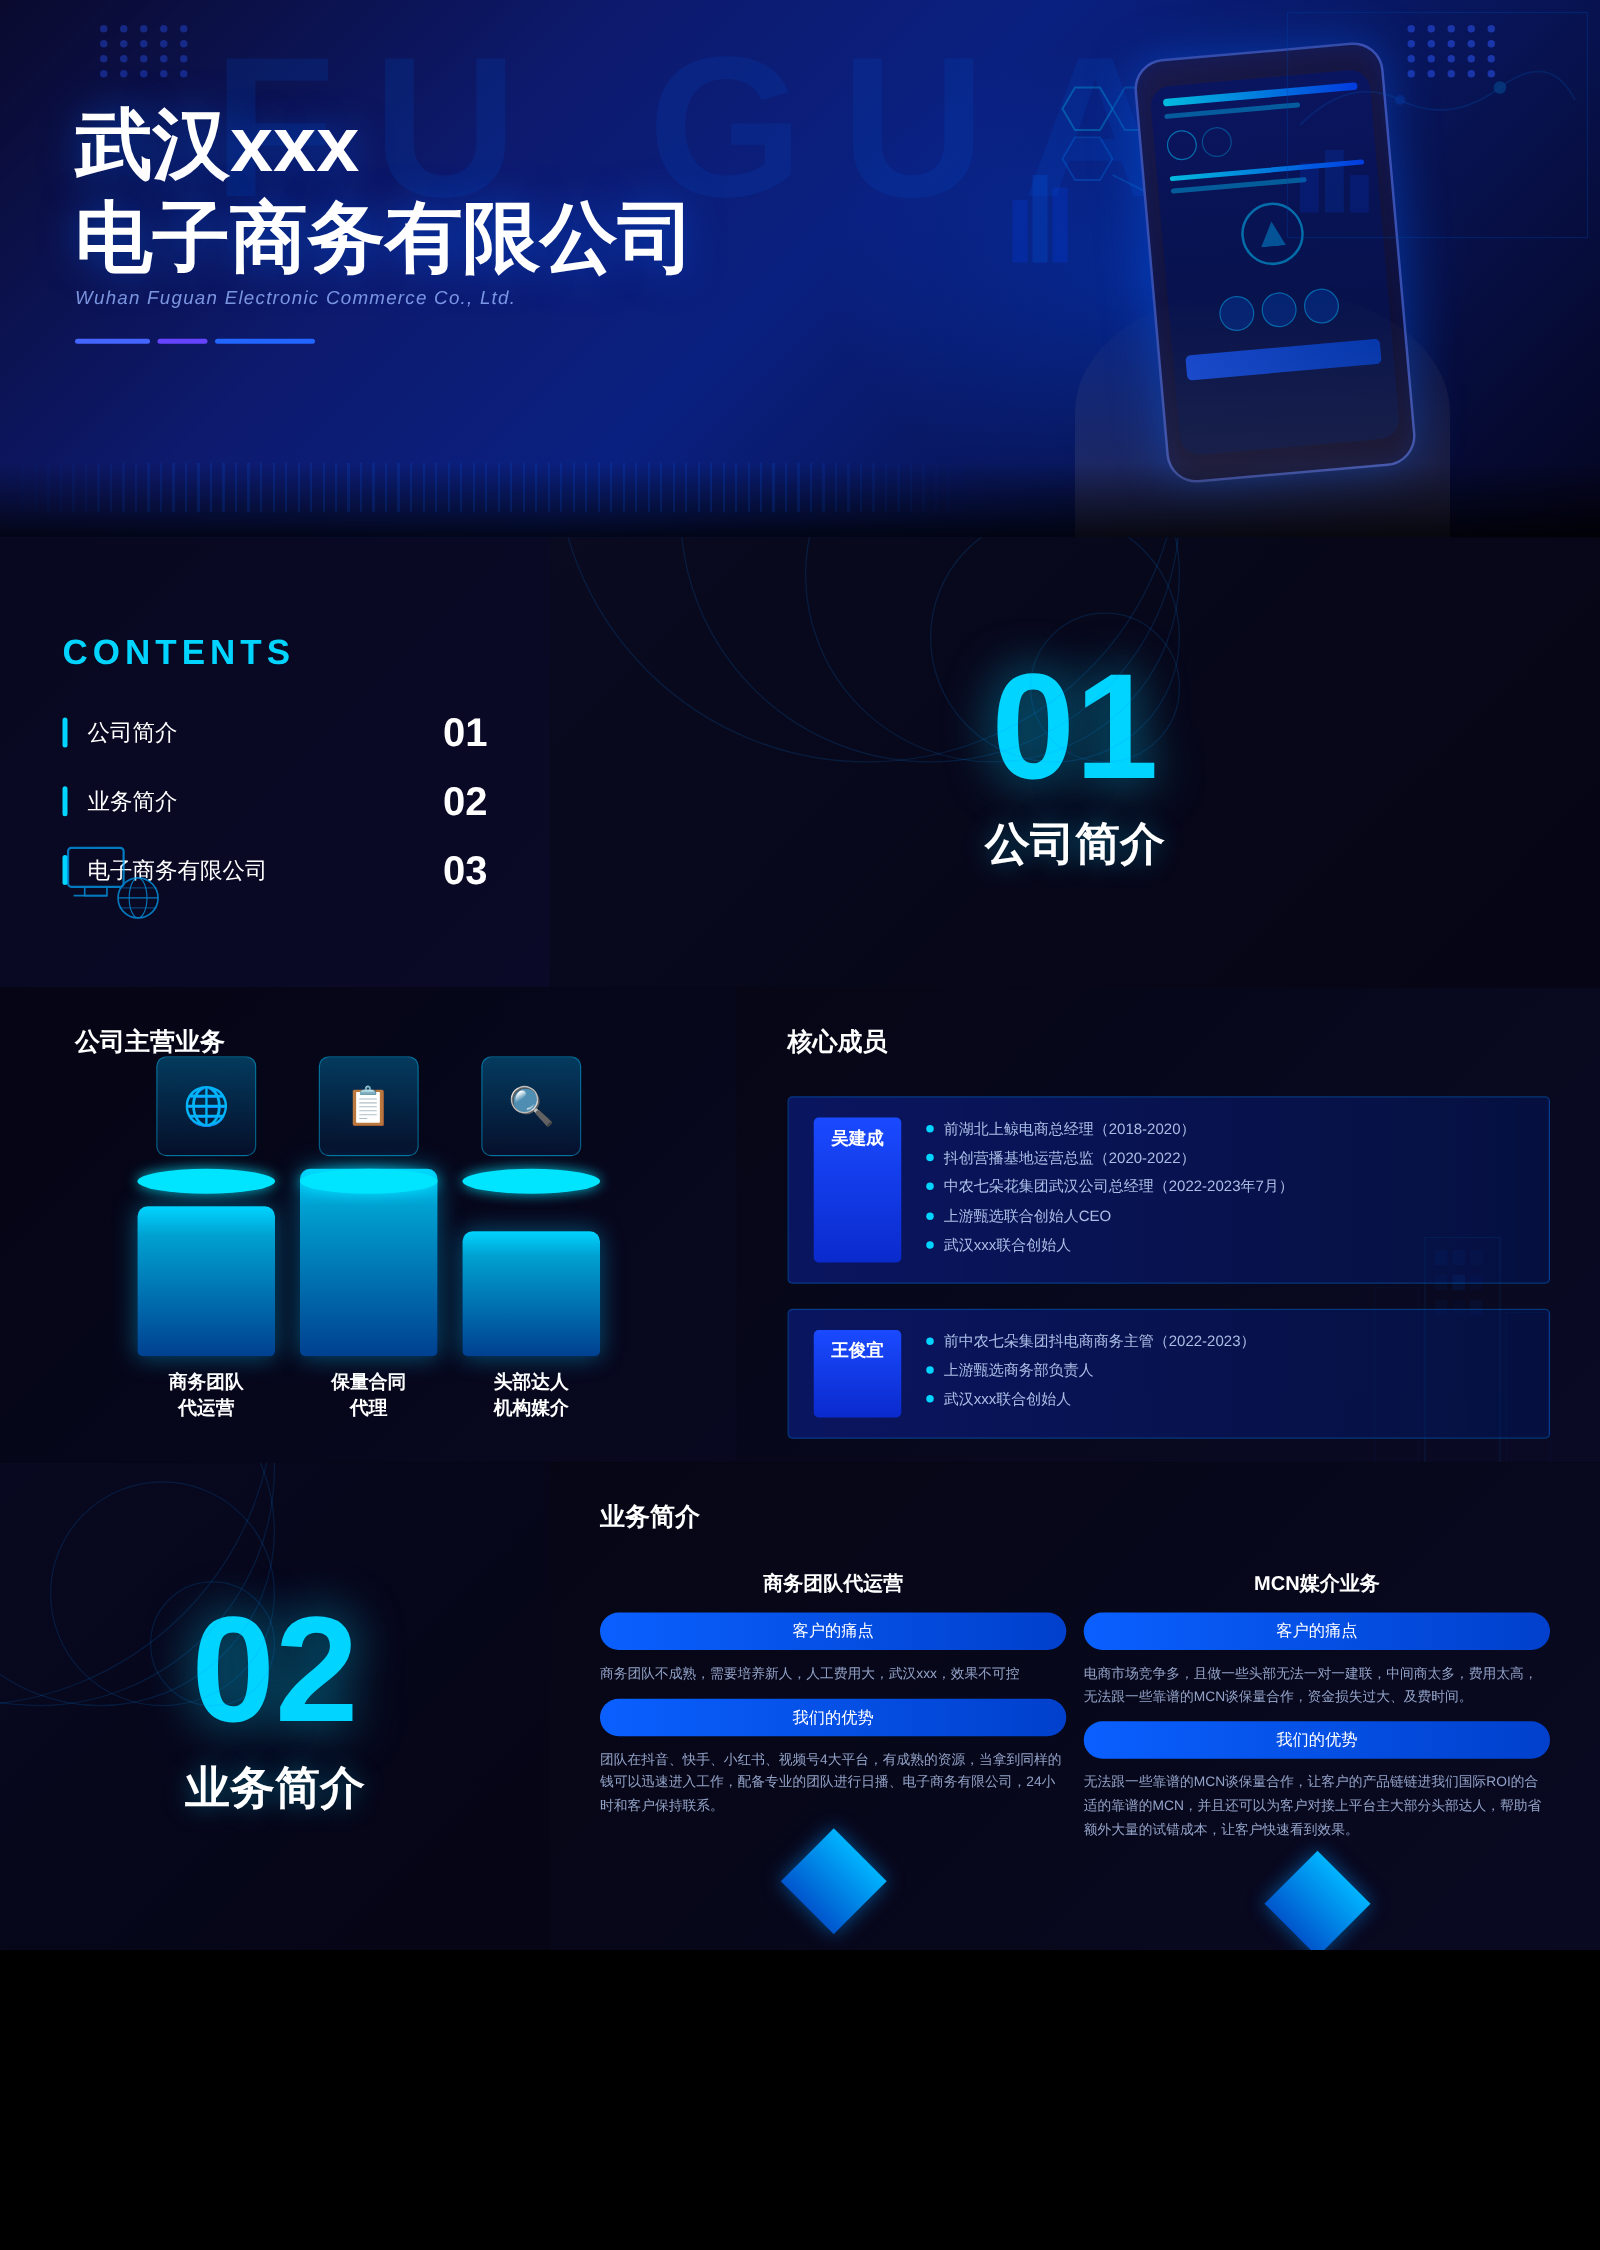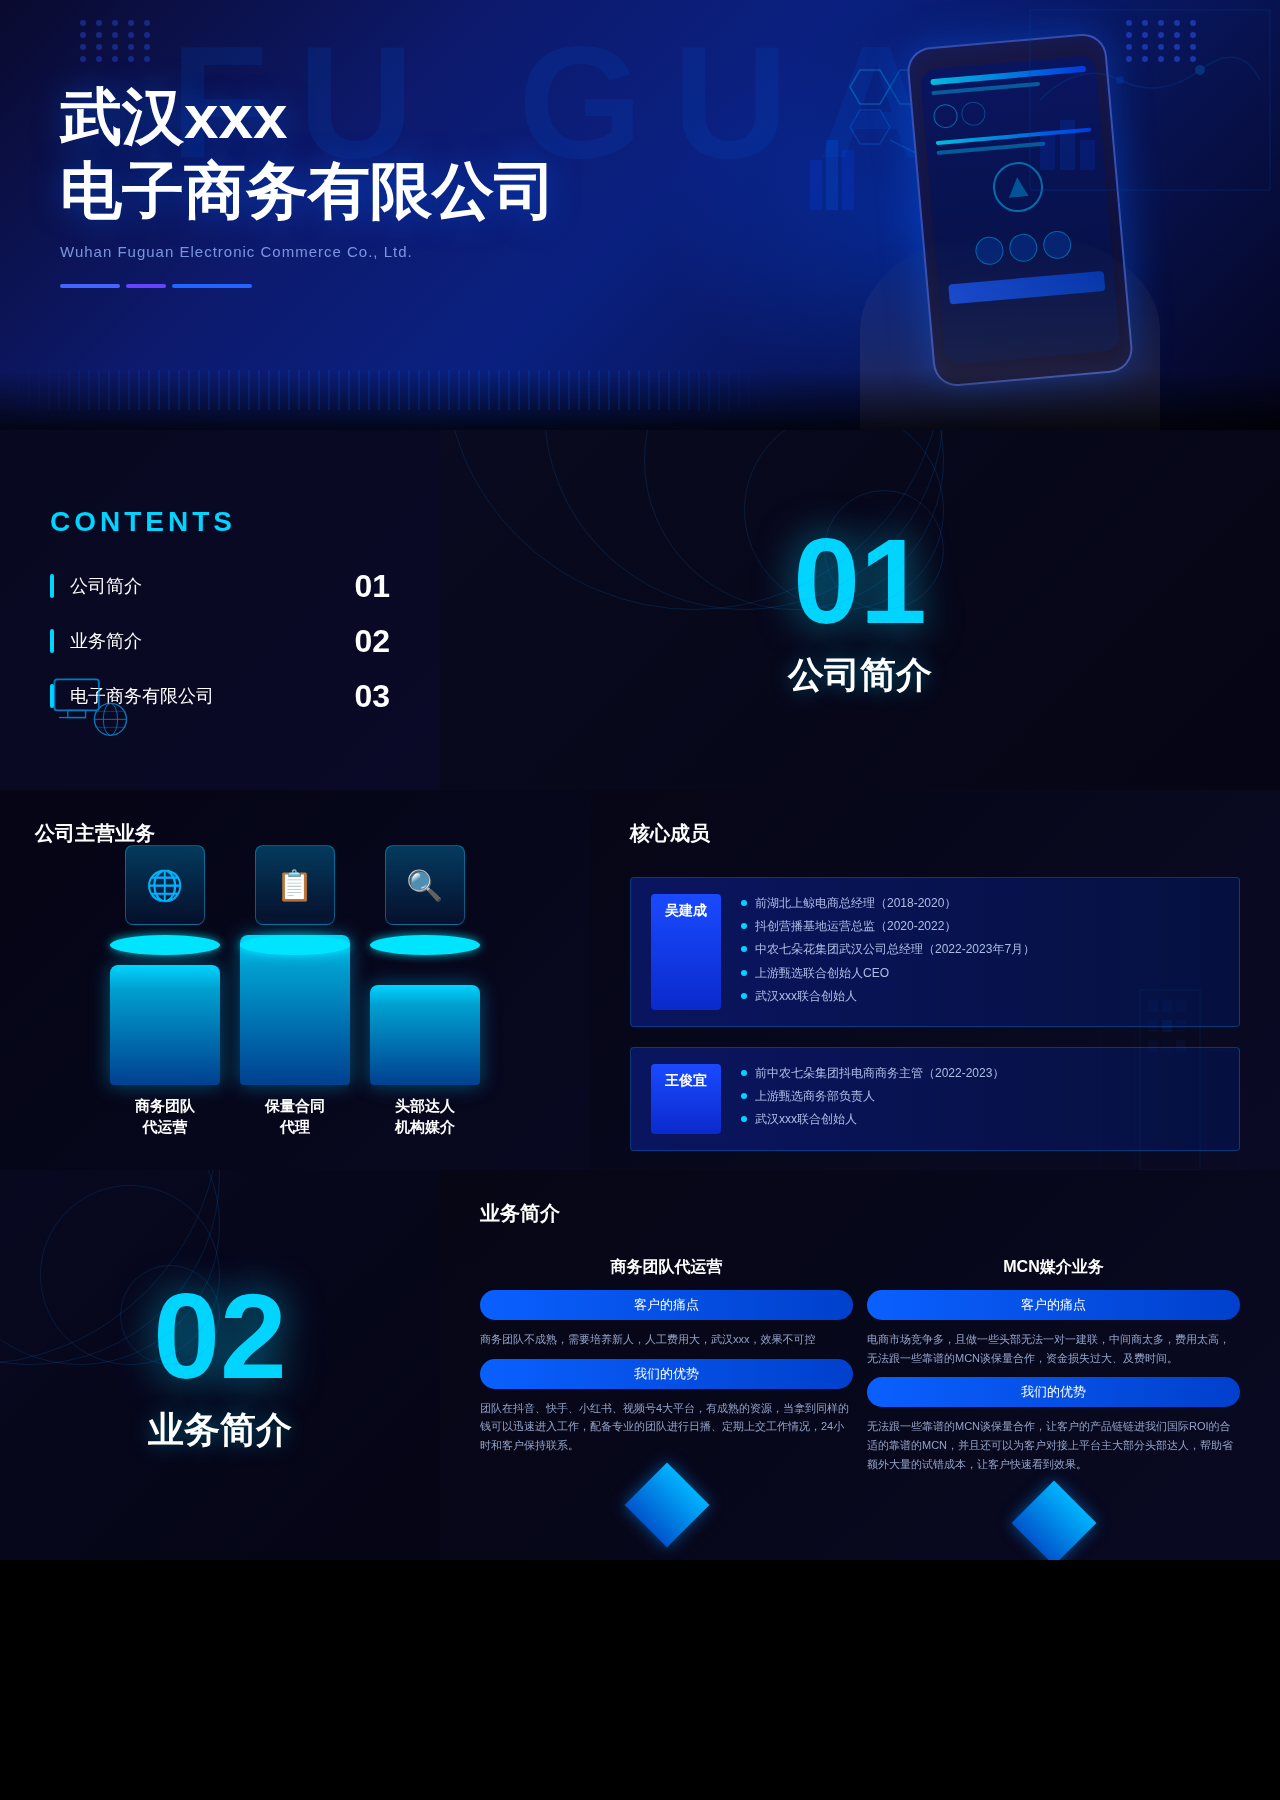--- a/index.html
+++ b/index.html
@@ -70,22 +70,23 @@
     .hero-title-cn {
       font-size: 62px;
       font-weight: 900;
       color: #fff;
       line-height: 1.2;
       text-shadow: 0 0 30px rgba(0,100,255,0.5);
     }
     .hero-subtitle-en {
       font-size: 15px;
       color: rgba(150,180,255,0.8);
-      margin-top: 14px;
+      margin-top: 1px;
       letter-spacing: 1px;
+      font-style: italic;
     }
     .hero-accent-bars {
       display: flex;
       gap: 6px;
       margin-top: 24px;
     }
     .hero-accent-bars span {
       display: block;
       height: 4px;
       border-radius: 2px;
@@ -264,21 +265,21 @@
 
     
     .section3 {
       display: flex;
       width: 1280px;
       height: 380px;
     }
     .business-panel {
       width: 590px;
       background: linear-gradient(135deg, #050515 0%, #080820 100%);
-      padding: 30px 35px;
+      padding: 30px 60px;
       position: relative;
       overflow: hidden;
     }
     .panel-title {
       font-size: 20px;
       font-weight: 700;
       color: #fff;
       margin-bottom: 30px;
     }
     .business-cols {
@@ -788,21 +789,21 @@
 
   <div class="business-intro-panel">
     <div class="panel-title">业务简介</div>
     <div class="biz-intro-cols">
 
       <div class="biz-intro-col">
         <div class="biz-intro-col-title">商务团队代运营</div>
         <div class="biz-intro-badge">客户的痛点</div>
         <div class="biz-intro-text">商务团队不成熟，需要培养新人，人工费用大，武汉xxx，效果不可控</div>
         <div class="biz-intro-advantage">我们的优势</div>
-        <div class="biz-intro-text">团队在抖音、快手、小红书、视频号4大平台，有成熟的资源，当拿到同样的钱可以迅速进入工作，配备专业的团队进行日播、定期上交工作情况，24小时和客户保持联系。</div>
+        <div class="biz-intro-text">团队在抖音、快手、小红书、视频号4大平台，有成熟的资源，当拿到同样的钱可以迅速进入工作，配备专业的团队进行日播、电子商务有限公司，24小时和客户保持联系。</div>
 
         <div style="display:flex; justify-content:center; margin-top:10px;">
           <div class="diamond-shape"></div>
         </div>
       </div>
 
       <div class="biz-intro-col">
         <div class="biz-intro-col-title">MCN媒介业务</div>
         <div class="biz-intro-badge">客户的痛点</div>
         <div class="biz-intro-text">电商市场竞争多，且做一些头部无法一对一建联，中间商太多，费用太高，无法跟一些靠谱的MCN谈保量合作，资金损失过大、及费时间。</div>

